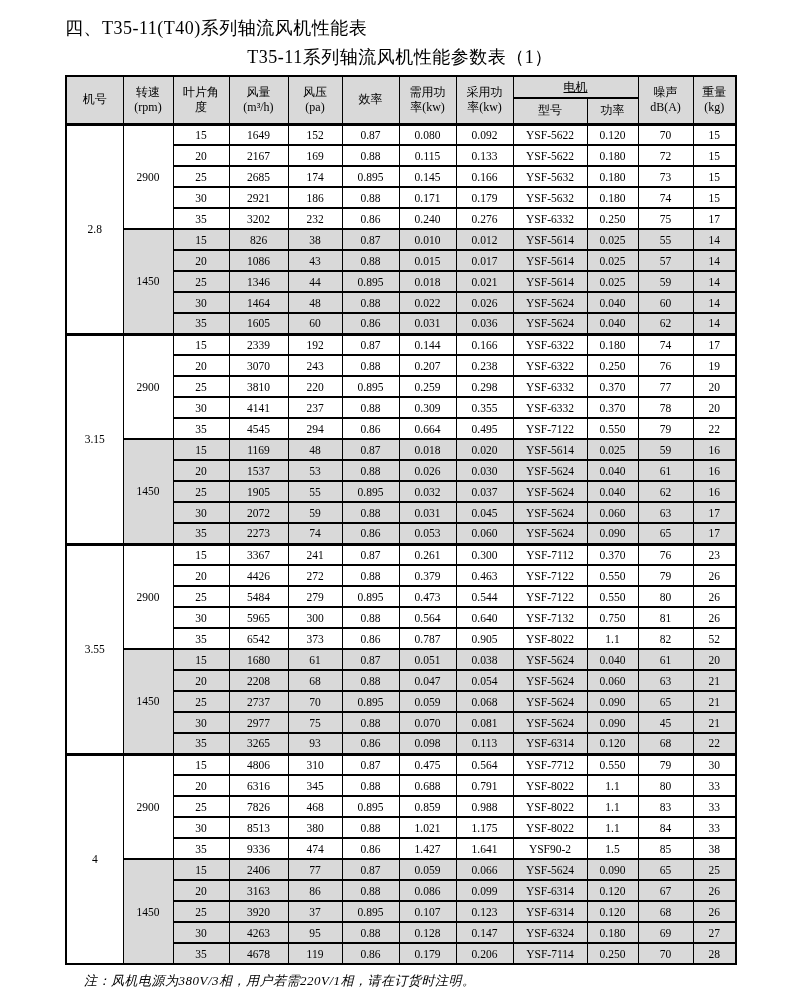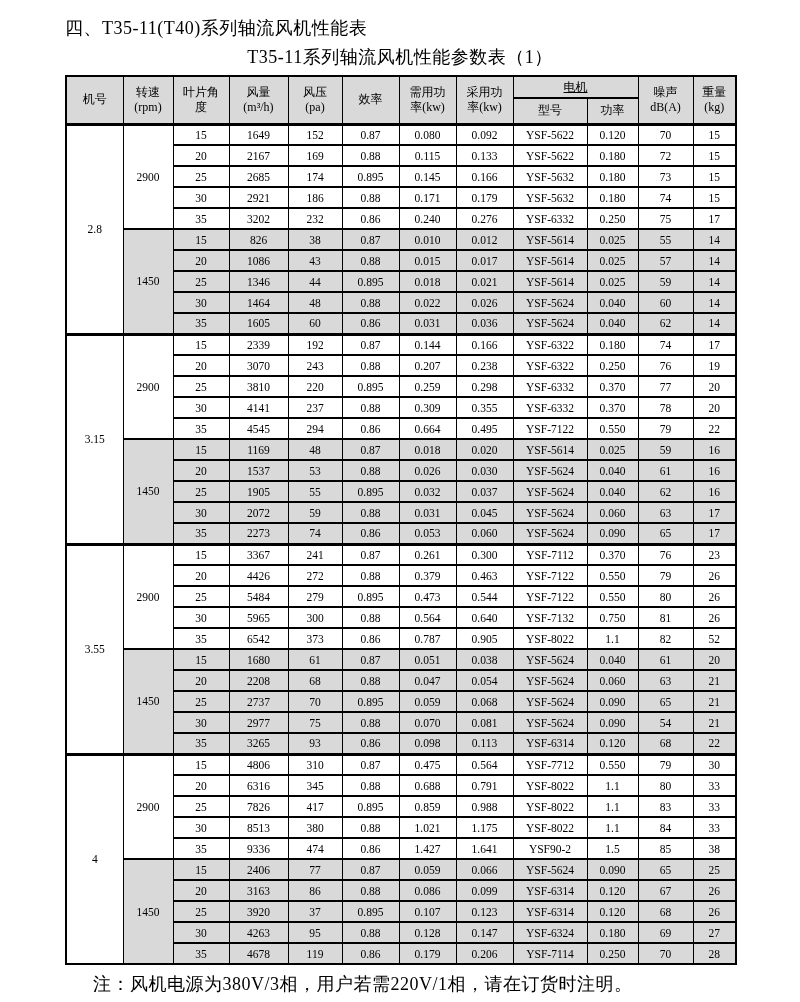--- a/index.html
+++ b/index.html
@@ -40,22 +40,22 @@
   thead tr.h-bot { height: 26px; }
   th.motor-head { border-bottom-width: 3px; text-decoration: underline; }
 
   table.perf td { font-size: 11.5px; height: 21px; background: #fff; }
   tr.shaded td { background: #d9d9d9; }
   td.machine-cell { background: #fff !important; font-size: 12px; margin-top: 23px; }
   td.rpm-cell { font-size: 12px; }
   tr.section-start td { border-top-width: 3px; }
 
   .note {
-    position: absolute; left: 93px; top: 972px;
-    font-size: 18px; letter-spacing: 0.5px;
+    position: absolute; left: 84px; top: 972px;
+    font-size: 13px; letter-spacing: 0.5px; font-style: italic;
   }
 </style>
 </head>
 <body>
 
 <div class="page">
 
   <div class="title1">四、T35-11(T40)系列轴流风机性能表</div>
   <div class="title2">T35-11系列轴流风机性能参数表（1）</div>
 
@@ -449,21 +449,21 @@
         </tr>
         <tr class="shaded">
           <td>30</td>
           <td>2977</td>
           <td>75</td>
           <td>0.88</td>
           <td>0.070</td>
           <td>0.081</td>
           <td>YSF-5624</td>
           <td>0.090</td>
-          <td>54</td>
+          <td>45</td>
           <td>21</td>
         </tr>
         <tr class="shaded">
           <td>35</td>
           <td>3265</td>
           <td>93</td>
           <td>0.86</td>
           <td>0.098</td>
           <td>0.113</td>
           <td>YSF-6314</td>
@@ -493,21 +493,21 @@
           <td>0.688</td>
           <td>0.791</td>
           <td>YSF-8022</td>
           <td>1.1</td>
           <td>80</td>
           <td>33</td>
         </tr>
         <tr>
           <td>25</td>
           <td>7826</td>
-          <td>417</td>
+          <td>468</td>
           <td>0.895</td>
           <td>0.859</td>
           <td>0.988</td>
           <td>YSF-8022</td>
           <td>1.1</td>
           <td>83</td>
           <td>33</td>
         </tr>
         <tr>
           <td>30</td>

